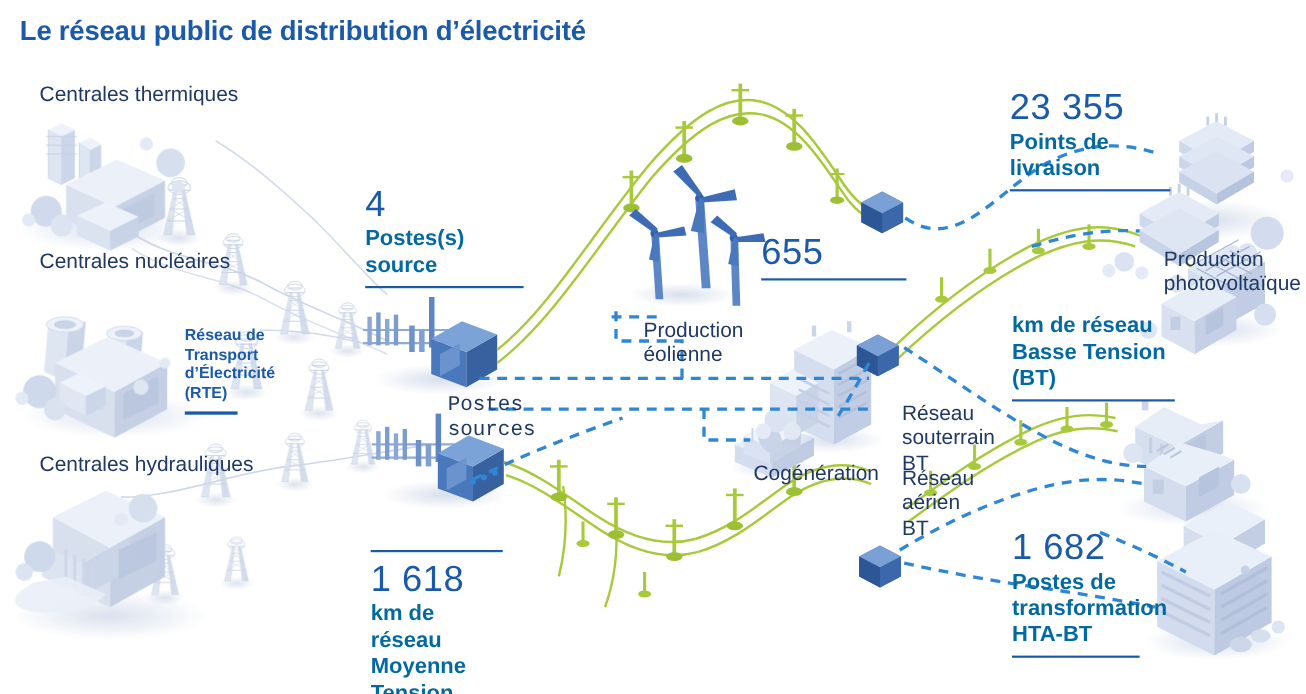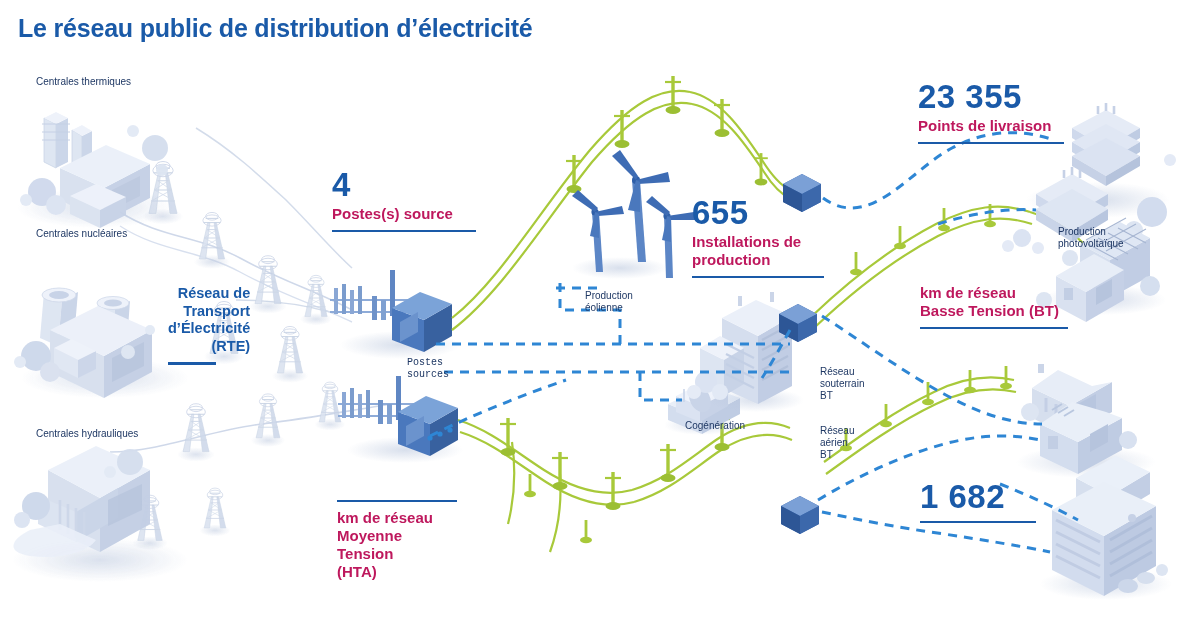--- a/index.html
+++ b/index.html
@@ -40,42 +40,42 @@
     font-size: 25px;
     font-weight: bold;
     color: #1a5aa8;
     letter-spacing: -0.2px;
     white-space: nowrap;
   }
 
   
   .caption {
     position: absolute;
-    font-size: 10px;
+    font-size: 19px;
     color: #1f3864;
     line-height: 1.18;
     white-space: pre-line;
   }
 
   
   .stat {
     position: absolute;
   }
   .stat .stat-num {
     font-size: 33px;
-    font-weight: bold;
+    font-weight: normal;
     color: #1a5aa8;
     line-height: 1.02;
     letter-spacing: 0.5px;
     white-space: nowrap;
   }
   .stat .stat-label {
-    font-size: 15px;
+    font-size: 20px;
     font-weight: bold;
-    color: #be185d;
+    color: #0369a1;
     line-height: 1.2;
     margin-top: 3px;
     white-space: pre-line;
   }
   .stat .rule {
     height: 2px;
     background: #1a5aa8;
     margin-top: 7px;
   }
   .stat .rule.top {
@@ -565,80 +565,82 @@
   </svg>
 
   <div class="layer-text">
 
     <div class="page-title">Le réseau public de distribution d’électricité</div>
 
     <div class="caption" style="left:36px; top:76px;">Centrales thermiques</div>
 
     <div class="caption" style="left:36px; top:228px;">Centrales nucléaires</div>
 
-    <div class="caption" style="left:36px; top:428px;">Centrales hydrauliques</div>
+    <div class="caption" style="left:36px; top:412px;">Centrales hydrauliques</div>
 
     <div class="caption" style="left:407px; top:357px;font-family:Liberation Mono, monospace;">Postes
 sources</div>
 
     <div class="caption" style="left:585px; top:290px;">Production
 éolienne</div>
 
     <div class="caption" style="left:685px; top:420px;text-align:center;">Cogénération</div>
 
     <div class="caption" style="left:820px; top:366px;">Réseau
 souterrain
 BT</div>
 
     <div class="caption" style="left:820px; top:425px;">Réseau
 aérien
 BT</div>
 
     <div class="caption" style="left:1058px; top:226px;">Production
 photovoltaïque</div>
 
-    <div class="rte-label" style="left:168px; top:268px;text-align:right;">
+    <div class="rte-label" style="left:168px; top:280px;">
       <span>Réseau de
 Transport
 d’Électricité
 (RTE)</span>
       <div class="rule"></div>
     </div>
 
     <div class="stat" style="left:332px; top:168px; width:144px;">
       <div class="stat-num">4</div>
       <div class="stat-label">Postes(s) source</div>
       <div class="rule"></div>
     </div>
 
-    <div class="stat" style="left:692px; top:196px; width:132px;">
+    <div class="stat" style="left:692px; top:212px; width:132px;">
       <div class="stat-num">655</div>
-      <div class="stat-label">Installations de
-production</div>
       <div class="rule"></div>
     </div>
 
     <div class="stat" style="left:918px; top:80px; width:146px;">
       <div class="stat-num">23 355</div>
       <div class="stat-label">Points de livraison</div>
       <div class="rule"></div>
     </div>
 
     <div class="stat" style="left:920px; top:281px; width:148px;">
       <div class="stat-label">km de réseau
 Basse Tension (BT)</div>
       <div class="rule"></div>
     </div>
 
     <div class="stat" style="left:337px; top:500px; width:120px;">
       <div class="rule top"></div>
+      <div class="stat-num">1 618</div>
       <div class="stat-label">km de réseau
 Moyenne Tension
 (HTA)</div>
     </div>
 
     <div class="stat" style="left:920px; top:480px; width:116px;">
       <div class="stat-num">1 682</div>
+      <div class="stat-label">Postes de
+transformation
+HTA-BT</div>
       <div class="rule"></div>
     </div>
 
   </div>
 </div>
 
 </body></html>

